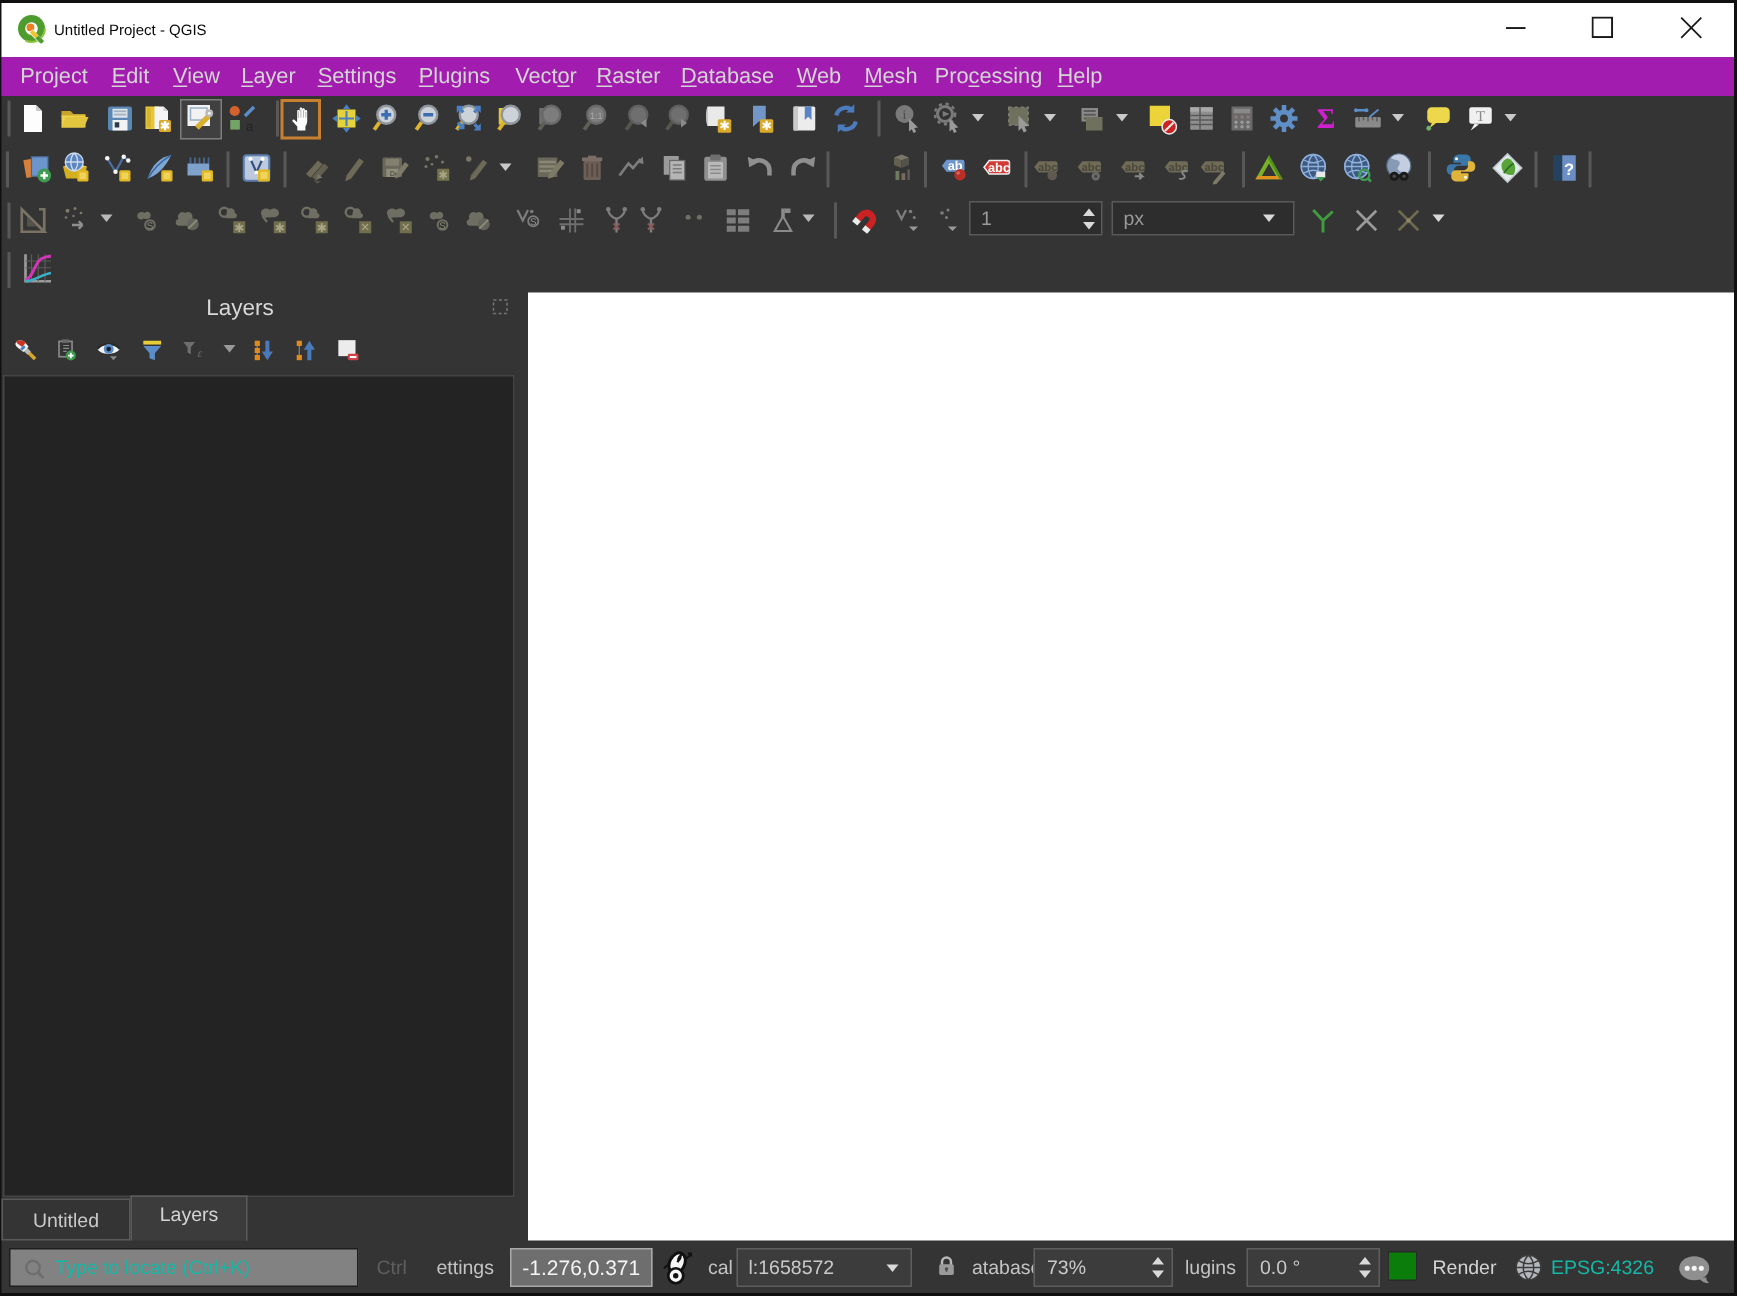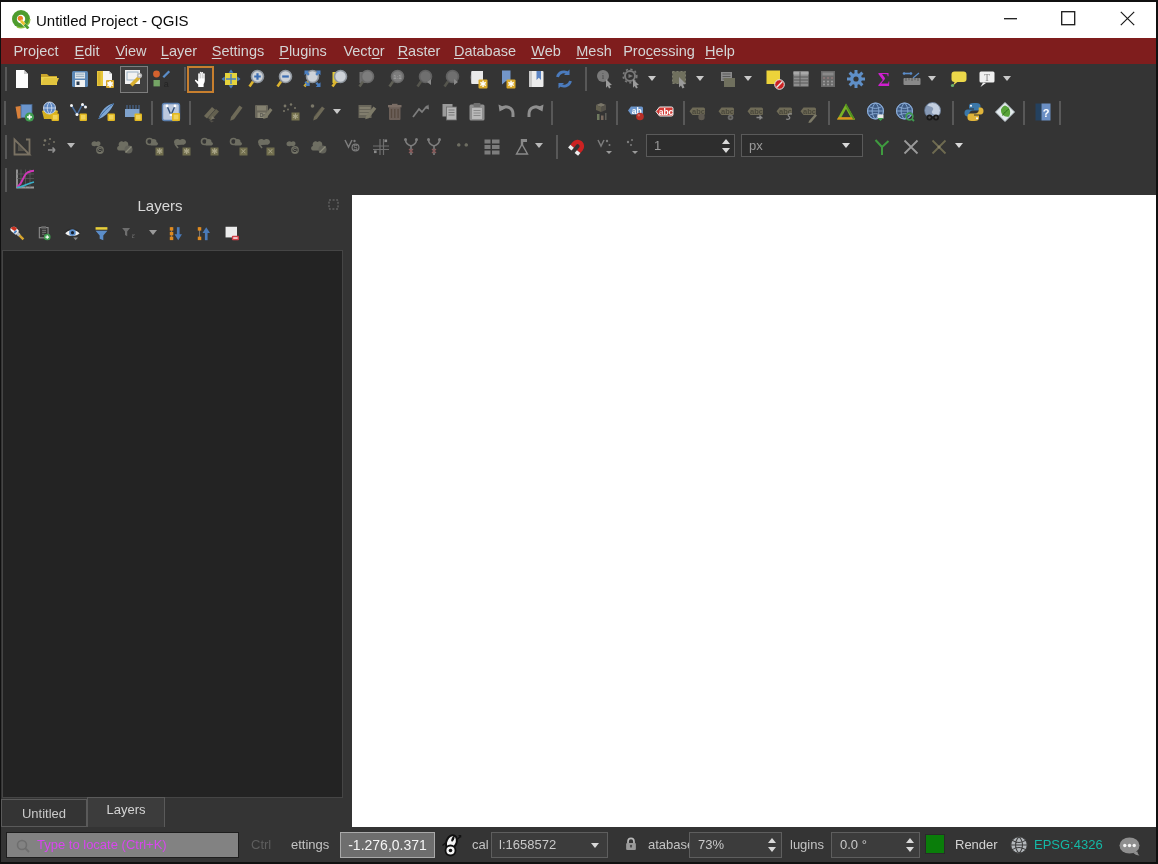--- a/index.html
+++ b/index.html
@@ -18,38 +18,38 @@
       <svg width="20" height="20" viewBox="0 0 20 20" style="">
         <circle cx="10" cy="10" r="9" fill="#4e9c2e"></circle>
         <circle cx="10" cy="10" r="8.9" fill="none" stroke="#8dc33b" stroke-width="1.4" stroke-dasharray="18 40"></circle>
         <circle cx="10" cy="10" r="4.2" fill="#fff"></circle>
         <circle cx="9.3" cy="9.3" r="2.6" fill="#ee8022"></circle>
         <path d="M10.5,10.5 L19,19 L16.2,20.8 L8.6,13.2 Z" fill="#fff"></path>
         <path d="M10.8,10.8 L14.6,14.6 L12.6,16.6 L9,12.8 Z" fill="#f0c330"></path>
         <path d="M14.6,14.6 L18.4,18.4 L16.4,20.4 L12.6,16.6 Z" fill="#4e9c2e"></path>
       </svg>
     </div>
-<div class="abs" style="left:35px;top:0;height:36px;line-height:37px;font-size:15px;color:#0a0a0a">Untitled Project - QGIS</div>
+<div class="abs" style="left:35px;top:0;height:36px;line-height:37px;font-size:10px;color:#0a0a0a">Untitled Project - QGIS</div>
 <div class="abs" style="left:1003px;top:15.5px">
       <svg width="14" height="2" viewBox="0 0 14 2" style="">
         <path d="M0,0 h13" stroke="#1a1a1a" stroke-width="1.3" transform="translate(0,0.7)"></path>
       </svg>
     </div>
 <div class="abs" style="left:1060px;top:9px">
       <svg width="15" height="15" viewBox="0 0 15 15" style="">
         <rect x="0.7" y="0.7" width="13" height="13" fill="none" stroke="#1a1a1a" stroke-width="1.3"></rect>
       </svg>
     </div>
 <div class="abs" style="left:1119px;top:9px">
       <svg width="15" height="15" viewBox="0 0 15 15" style="">
         <path d="M0.8,0.8 L14.2,14.2 M14.2,0.8 L0.8,14.2" stroke="#1a1a1a" stroke-width="1.2"></path>
       </svg>
     </div>
 </div>
-<div class="abs" style="left:1px;top:38px;width:1155px;height:26px;background:#7f1d1d">
+<div class="abs" style="left:1px;top:38px;width:1155px;height:26px;background:#a21caf">
 <div class="mi" style="left:35px;transform:translateX(-50%)">Pro<u>j</u>ect</div>
 <div class="mi" style="left:86px;transform:translateX(-50%)"><u>E</u>dit</div>
 <div class="mi" style="left:130px;transform:translateX(-50%)"><u>V</u>iew</div>
 <div class="mi" style="left:178px;transform:translateX(-50%)"><u>L</u>ayer</div>
 <div class="mi" style="left:237px;transform:translateX(-50%)"><u>S</u>ettings</div>
 <div class="mi" style="left:302px;transform:translateX(-50%)"><u>P</u>lugins</div>
 <div class="mi" style="left:363px;transform:translateX(-50%)">Vect<u>o</u>r</div>
 <div class="mi" style="left:418px;transform:translateX(-50%)"><u>R</u>aster</div>
 <div class="mi" style="left:484px;transform:translateX(-50%)"><u>D</u>atabase</div>
 <div class="mi" style="left:545px;transform:translateX(-50%)"><u>W</u>eb</div>
@@ -908,21 +908,21 @@
 <div class="abs" style="left:1px;top:799px;width:86px;height:28px;background:#343434;border:1px solid #5a5a5a;color:#c9c9c9;font-size:13px;text-align:center;line-height:27px">Untitled</div>
 <div class="abs" style="left:87px;top:797px;width:78px;height:30px;background:#3c3c3c;border:1px solid #5a5a5a;border-bottom:none;color:#d4d4d4;font-size:13px;text-align:center;line-height:24px">Layers</div>
 <div class="abs" style="left:352px;top:195px;width:804px;height:632px;background:#ffffff"></div>
 <div class="abs" style="left:6px;top:832px;width:233px;height:26px;background:#828282;border:1px solid #1e1e1e"></div>
 <div class="abs" style="left:14px;top:837px">
     <svg width="17" height="17" viewBox="0 0 17 17" style="">
       <circle cx="8" cy="8" r="4.5" fill="none" stroke="#6e6e6e" stroke-width="1.6"></circle>
       <line x1="11.2" y1="11.2" x2="15" y2="15" stroke="#6e6e6e" stroke-width="1.8"></line>
     </svg>
   </div>
-<div class="abs sl" style="left:37px;top:832px;color:#d946ef">Type to locate (Ctrl+K)</div>
+<div class="abs sl" style="left:37px;top:832px;color:#14b8a6">Type to locate (Ctrl+K)</div>
 <div class="abs sl" style="left:251px;top:832px;color:#5e5e5e">Ctrl</div>
 <div class="abs sl" style="left:291px;top:832px">ettings</div>
 <div class="abs" style="left:340px;top:832px;width:95px;height:26px;background:#6e6e6e;border:1px solid #a9a9a9;color:#f5f5f5;font-size:14px;text-align:center;line-height:24px">-1.276,0.371</div>
 <div class="abs" style="left:440px;top:833px">
     <svg width="22" height="24" viewBox="0 0 22 24" style="">
       <g transform="rotate(25 11 10)">
         <ellipse cx="11" cy="9" rx="5" ry="7.2" fill="#f6f6f6" stroke="#111" stroke-width="2"></ellipse>
         <path d="M11,1.8 v6.5" stroke="#111" stroke-width="1.6"></path>
         <rect x="9.8" y="3.6" width="2.4" height="3.6" rx="1.2" fill="#111"></rect>
       </g>

